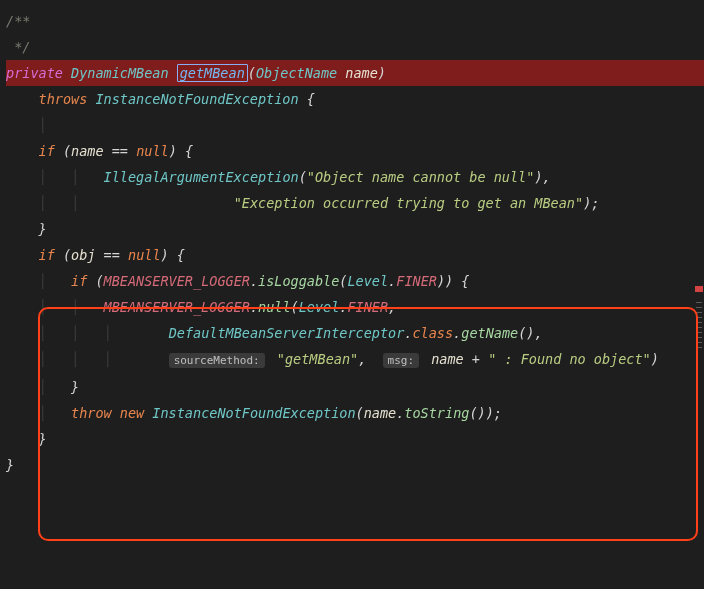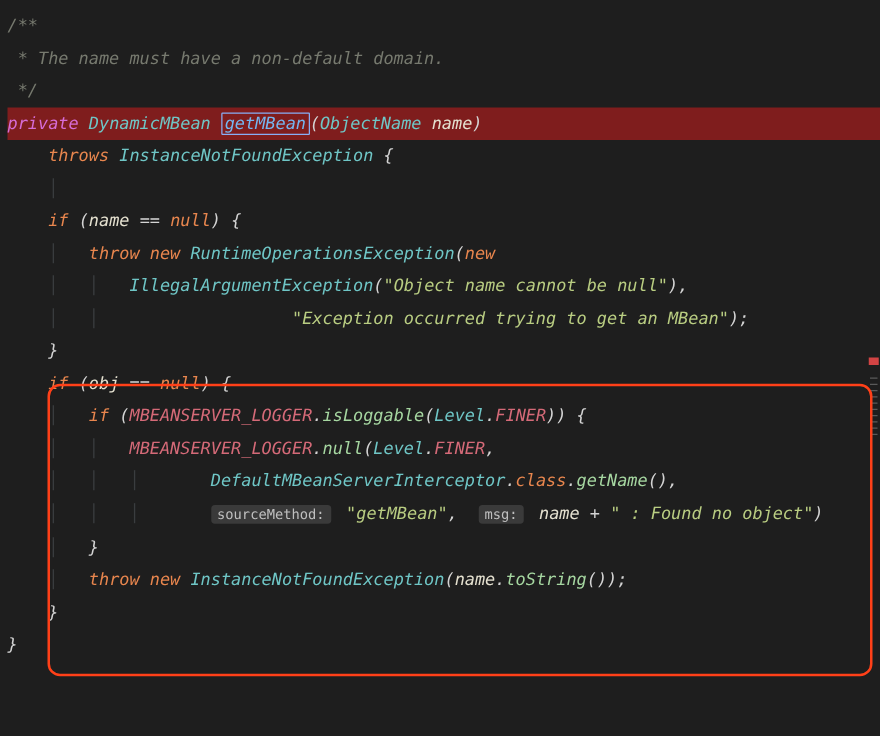--- a/index.html
+++ b/index.html
@@ -84,32 +84,30 @@
     background:#d24444;
     z-index:4;
   }
 </style>
 </head>
 <body>
 
 <div class="editor">
 
   <div class="line"><span class="comment">/**</span></div>
-  <div class="line"><span class="comment"> * The name must have a non-default domain.</span></div>
   <div class="line"><span class="comment"> */</span></div>
 
   <div class="line hl-row"><span class="kw-private">private</span> <span class="type">DynamicMBean</span> <span class="hl-box"><span class="method-def">getMBean</span></span><span class="paren">(</span><span class="type">ObjectName</span> <span class="ident">name</span><span class="paren">)</span></div>
 
   <div class="line">    <span class="kw-throws">throws</span> <span class="type">InstanceNotFoundException</span> <span class="brace">{</span></div>
 
   <div class="line">    <span class="guide">│</span></div>
 
   <div class="line">    <span class="kw">if</span> <span class="paren">(</span><span class="ident">name</span> <span class="op">==</span> <span class="null">null</span><span class="paren">)</span> <span class="brace">{</span></div>
 
-  <div class="line">    <span class="guide">│</span>   <span class="kw">throw</span> <span class="kw">new</span> <span class="type">RuntimeOperationsException</span><span class="paren">(</span><span class="kw">new</span></div>
 
   <div class="line">    <span class="guide">│</span>   <span class="guide">│</span>   <span class="type">IllegalArgumentException</span><span class="paren">(</span><span class="string">"Object name cannot be null"</span><span class="paren">)</span><span class="op">,</span></div>
 
   <div class="line">    <span class="guide">│</span>   <span class="guide">│</span>                   <span class="string">"Exception occurred trying to get an MBean"</span><span class="paren">)</span><span class="op">;</span></div>
 
   <div class="line">    <span class="brace">}</span></div>
 
 
   <div class="line">    <span class="kw">if</span> <span class="paren">(</span><span class="ident">obj</span> <span class="op">==</span> <span class="null">null</span><span class="paren">)</span> <span class="brace">{</span></div>
 

